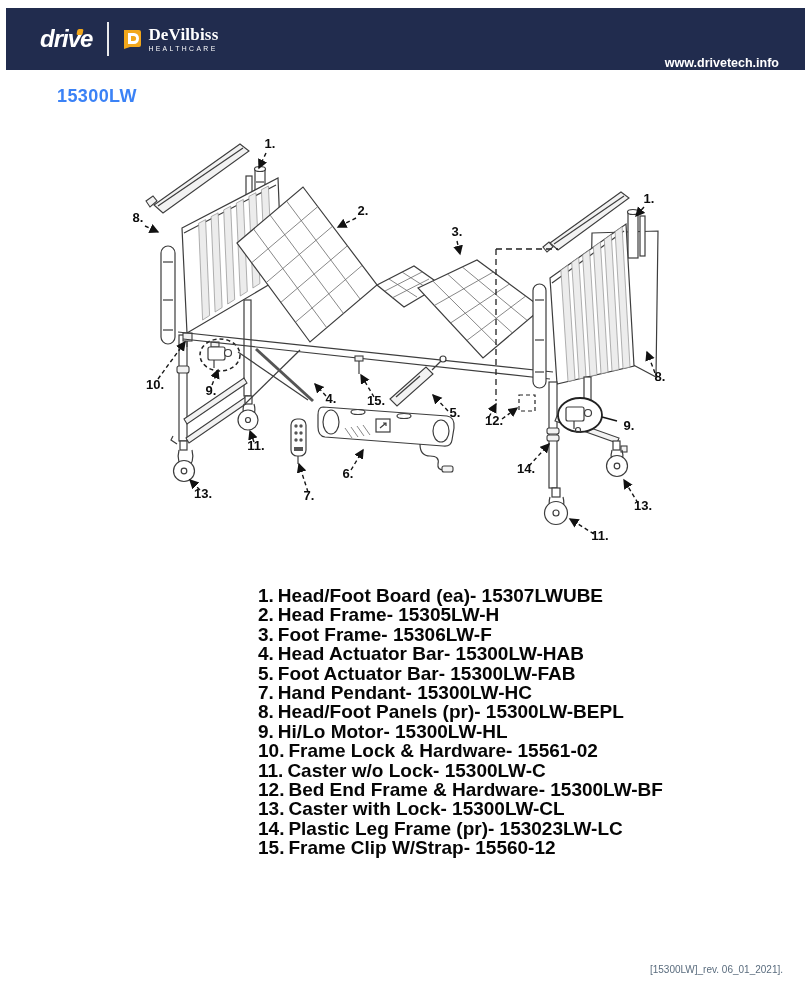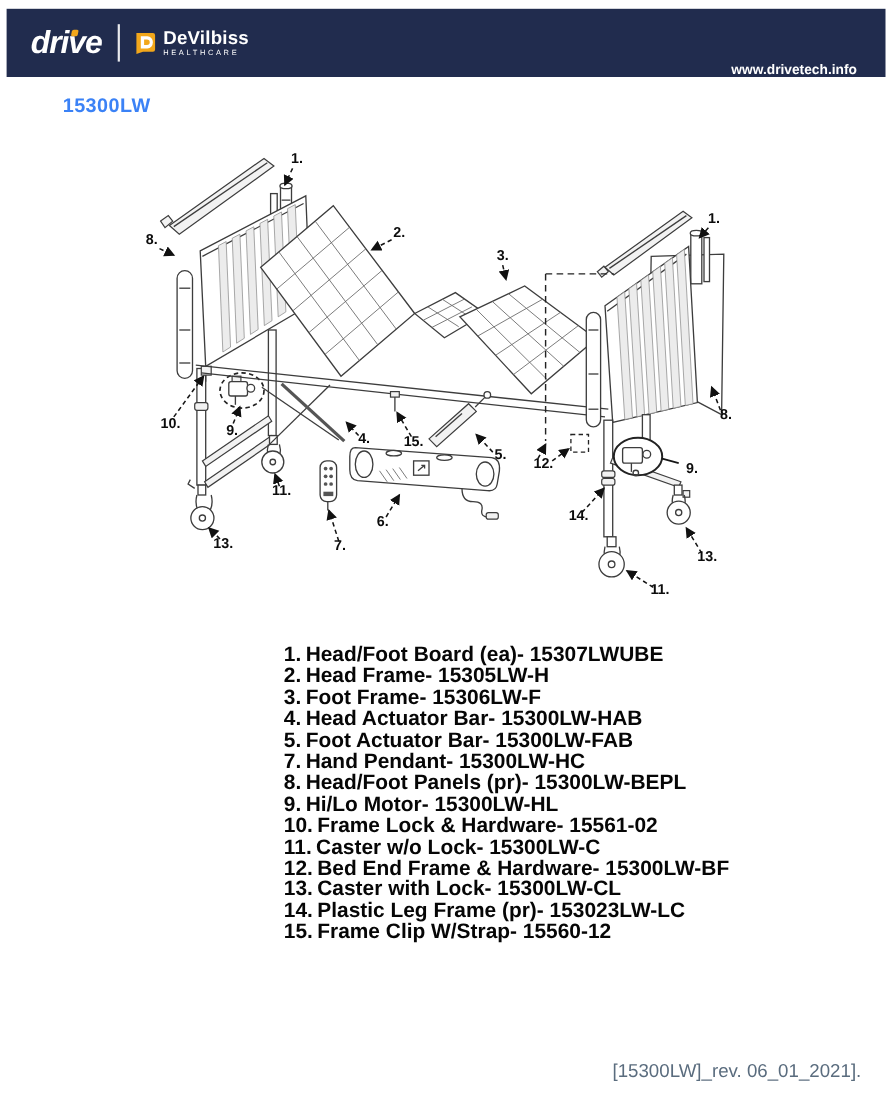--- a/index.html
+++ b/index.html
@@ -1,31 +1,31 @@
 <!DOCTYPE html>
 <html><head>
 <meta charset="utf-8">
 <style>
   html,body{margin:0;padding:0;background:#fff;}
   body{width:811px;height:1000px;position:relative;font-family:"Liberation Sans",sans-serif;overflow:hidden;}
   .header-bar{position:absolute;left:6px;top:8px;width:799px;height:62px;background:#212c4e;display:flex;align-items:center;}
-  .logo-drive{margin-left:22px;font-style:italic;font-weight:bold;font-size:29px;color:#fff;position:relative;letter-spacing:-1px;}
+  .logo-drive{margin-left:34px;font-style:italic;font-weight:bold;font-size:24px;color:#fff;position:relative;letter-spacing:-1px;}
   .logo-drive .i-dot{position:absolute;left:37px;top:4px;width:6px;height:6px;border-radius:1.5px;background:#f2a71b;transform:skewX(-12deg);}
   .logo-divider{width:2px;height:34px;background:rgba(255,255,255,.9);margin:0 13px 0 15px;}
   .dv-lockup{display:flex;align-items:flex-start;}
   .dv-icon{width:21px;height:21px;margin-top:2px;}
   .dv-text{margin-left:5px;}
-  .dv-name{font-family:Liberation Sans, sans-serif;font-weight:bold;font-size:17px;color:#fff;line-height:17px;letter-spacing:.2px;}
+  .dv-name{font-family:Liberation Serif, serif;font-weight:bold;font-size:17px;color:#fff;line-height:17px;letter-spacing:.2px;}
   .dv-sub{font-size:6.8px;letter-spacing:2.4px;color:#fff;margin-top:2px;font-weight:400;}
   .website{margin-left:auto;margin-right:26px;font-weight:bold;font-size:12.5px;color:#fff;margin-top:47px;}
   .page-title{position:absolute;left:57px;top:86px;font-weight:bold;font-size:18px;color:#3b82f6;letter-spacing:.4px;}
   .diagram-wrap{position:absolute;left:80px;top:120px;width:640px;height:435px;}
   .parts-list{position:absolute;left:258px;top:559px;font-weight:bold;font-size:19px;line-height:19.4px;color:#060606;margin-top:27px;}
   .part-num{margin-right:4px;}
-  .footer-rev{position:absolute;right:28px;top:964px;font-size:17px;color:#5a6c7e;}
+  .footer-rev{position:absolute;right:28px;top:964px;font-size:10px;color:#5a6c7e;}
   svg text{font-family:"Liberation Sans",sans-serif;font-weight:bold;font-size:13px;fill:#0c0c0c;}
   .ln{stroke:#3d3d3d;stroke-width:1.2;fill:none;}
   .part{stroke:#3d3d3d;stroke-width:1.2;fill:#fff;}
   .slat{fill:#ececec;stroke:#8f8f8f;stroke-width:.7;}
   .grid{stroke:#6a6a6a;stroke-width:.8;fill:none;}
   .bar{fill:#f2f2f2;stroke:#3d3d3d;stroke-width:1.1;}
   .lead{stroke:#151515;stroke-width:1.4;fill:none;stroke-dasharray:4 3;}
 </style>
 </head>
 <body>

